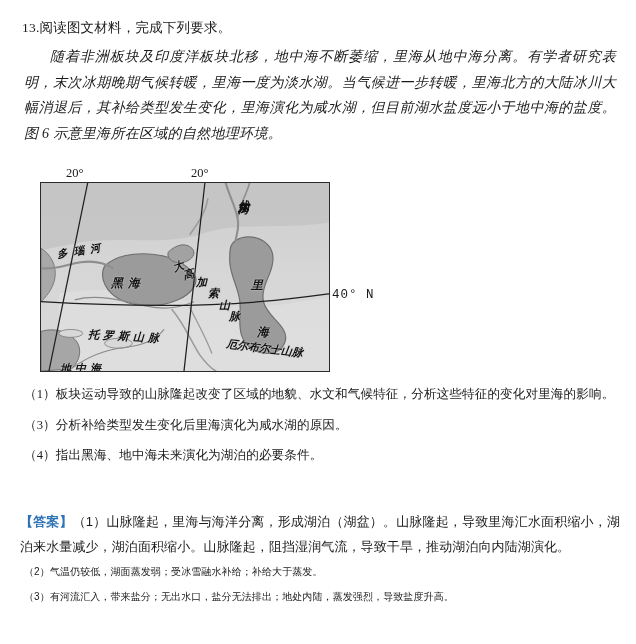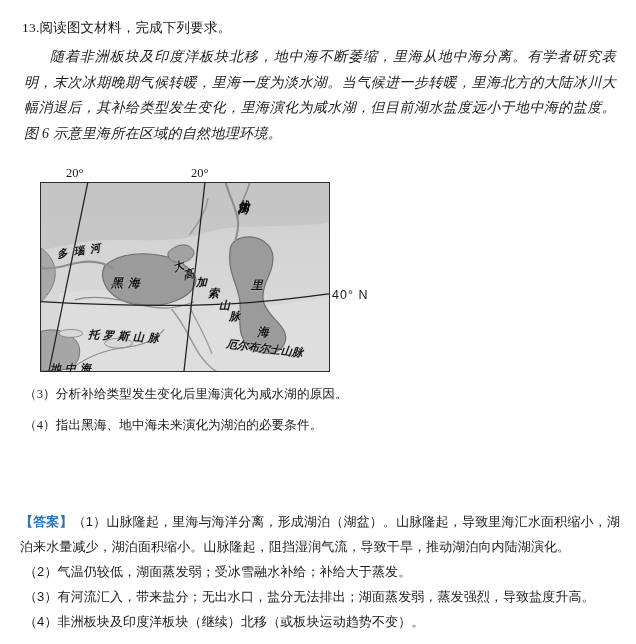--- a/index.html
+++ b/index.html
@@ -110,37 +110,37 @@
     writing-mode: vertical-rl;
     text-orientation: upright;
     letter-spacing: 1px;
   }
   .lab-volga  { left: 196px; top: 8px;  font-size: 11px; }
   .lab-danube { left: 16px;  top: 62px; transform: rotate(-9deg); letter-spacing: 6px; }
   .lab-black  { left: 70px;  top: 94px; font-size: 12px; letter-spacing: 5px; }
   .lab-caspian-1 { left: 210px; top: 96px; font-size: 12px; }
   .lab-caspian-2 { left: 216px; top: 143px; font-size: 12px; }
   .lab-taurus { left: 47px;  top: 148px; letter-spacing: 4px; transform: rotate(3deg); font-size: 11px;}
-  .lab-medit  { left: 9px;  top: 180px; letter-spacing: 4px; font-size: 11px; }
+  .lab-medit  { left: 19px;  top: 180px; letter-spacing: 4px; font-size: 11px; }
   .lab-alborz { left: 185px; top: 160px; transform: rotate(7deg); font-size: 11px; }
   
   .cauc-ch { position: absolute; font-size: 11px; }
   .cauc-0 { left: 132px; top: 78px;  transform: rotate(-18deg); }
   .cauc-1 { left: 142px; top: 86px;  transform: rotate(-14deg); }
   .cauc-2 { left: 155px; top: 94px;  }
   .cauc-3 { left: 167px; top: 105px; }
   .cauc-4 { left: 178px; top: 117px; }
   .cauc-5 { left: 188px; top: 128px; }
 
   .lat-label {
     position: absolute;
     left: 292px;
     top: 122px;
     font-size: 12.5px;
-    font-family: Liberation Sans, sans-serif;
+    font-family: Liberation Mono, monospace;
     letter-spacing: 1px;
     white-space: nowrap;
   }
 
   
   .subq-list {
     position: absolute;
     left: 24px;
     top: 386px;
     width: 596px;
@@ -168,21 +168,21 @@
     font-family: "Liberation Sans", sans-serif;
   }
   .ans-block {
     font-size: 13px;
     line-height: 25px;
     text-align: justify;
     font-family: "Liberation Sans", sans-serif;
     letter-spacing: 0.1px;
   }
   .ans-item {
-    font-size: 13px;
+    font-size: 10px;
     line-height: 25px;
     font-family: "Liberation Sans", sans-serif;
     letter-spacing: 0.1px;
     padding-left: 4px;
   }
 </style>
 </head>
 <body>
 
 <div class="page">
@@ -268,35 +268,35 @@
       <span class="map-label cauc-ch cauc-3">索</span>
       <span class="map-label cauc-ch cauc-4">山</span>
       <span class="map-label cauc-ch cauc-5">脉</span>
     </div>
 
     <span class="lat-label">40° N</span>
   </div>
 
   <div class="subq-list">
     <div class="subq">
+      <span class="lbl">（1）</span><span>板块运动导致的山脉隆起改变了区域的地貌、水文和气候特征，分析这些特征的变化对里海的影响。</span>
+    </div>
+    <div class="subq">
       <span class="lbl">（3）</span><span>分析补给类型发生变化后里海演化为咸水湖的原因。</span>
     </div>
     <div class="subq">
       <span class="lbl">（4）</span><span>指出黑海、地中海未来演化为湖泊的必要条件。</span>
     </div>
   </div>
 
   <div class="answers">
     <div class="ans-block">
       <span class="ans-tag">【答案】</span><span class="lbl">（1）</span><span>山脉隆起，里海与海洋分离，形成湖泊（湖盆）。山脉隆起，导致里海汇水面积缩小，湖泊来水量减少，湖泊面积缩小。山脉隆起，阻挡湿润气流，导致干旱，推动湖泊向内陆湖演化。</span>
     </div>
     <div class="ans-item">
       <span class="lbl">（2）</span><span>气温仍较低，湖面蒸发弱；受冰雪融水补给；补给大于蒸发。</span>
     </div>
     <div class="ans-item">
-      <span class="lbl">（3）</span><span>有河流汇入，带来盐分；无出水口，盐分无法排出；湖面蒸发弱，蒸发强烈，导致盐度升高。</span>
-    </div>
-    <div class="ans-item">
-      <span class="lbl">（4）</span><span>非洲板块及印度洋板块（继续）北移（或板块运动趋势不变）。</span>
+      <span class="lbl">（3）</span><span>有河流汇入，带来盐分；无出水口，盐分无法排出；地处内陆，蒸发强烈，导致盐度升高。</span>
     </div>
   </div>
 
 </div>
 
 </body></html>

